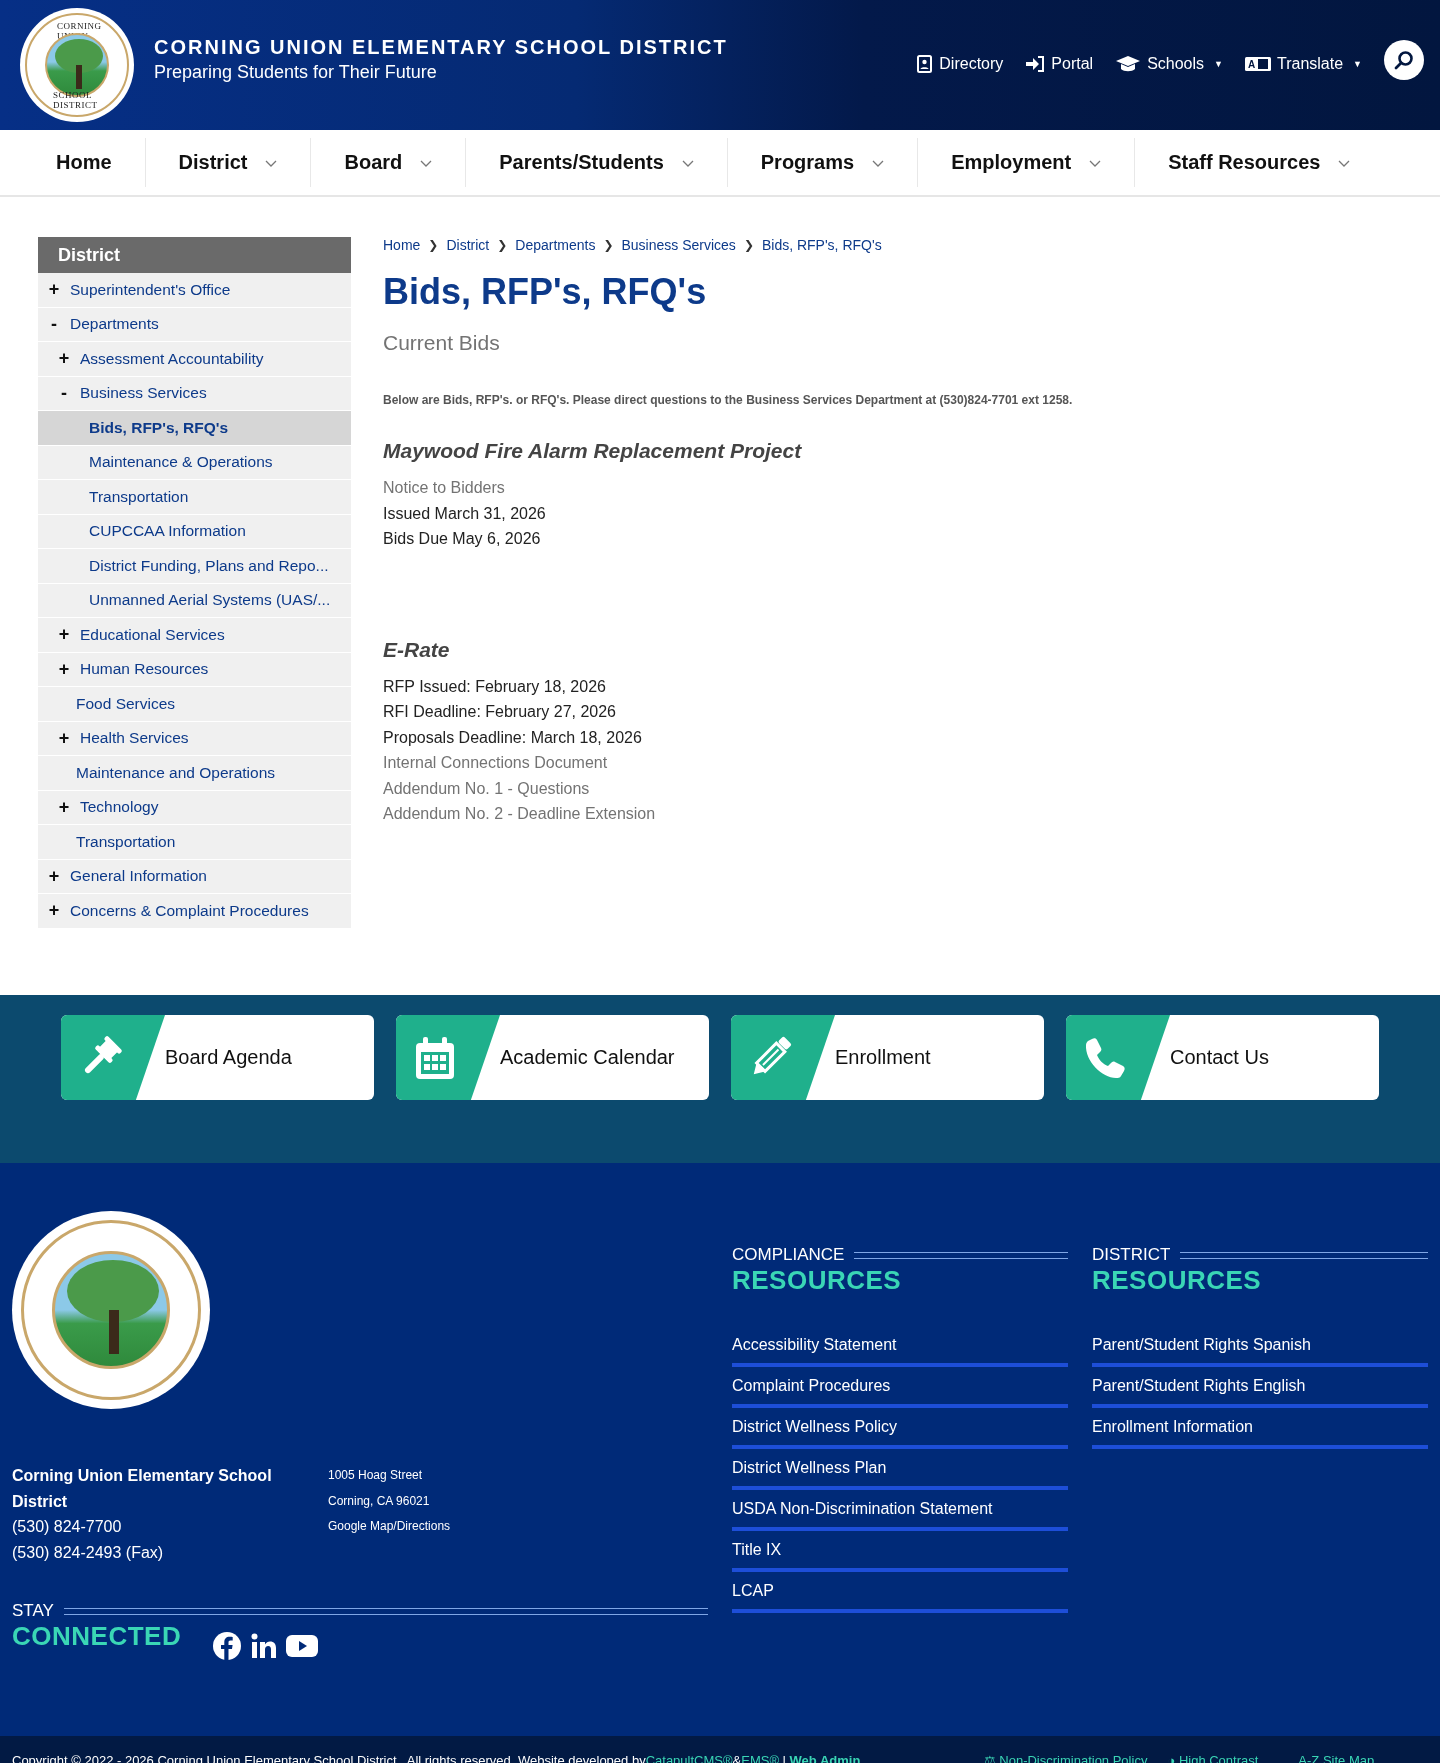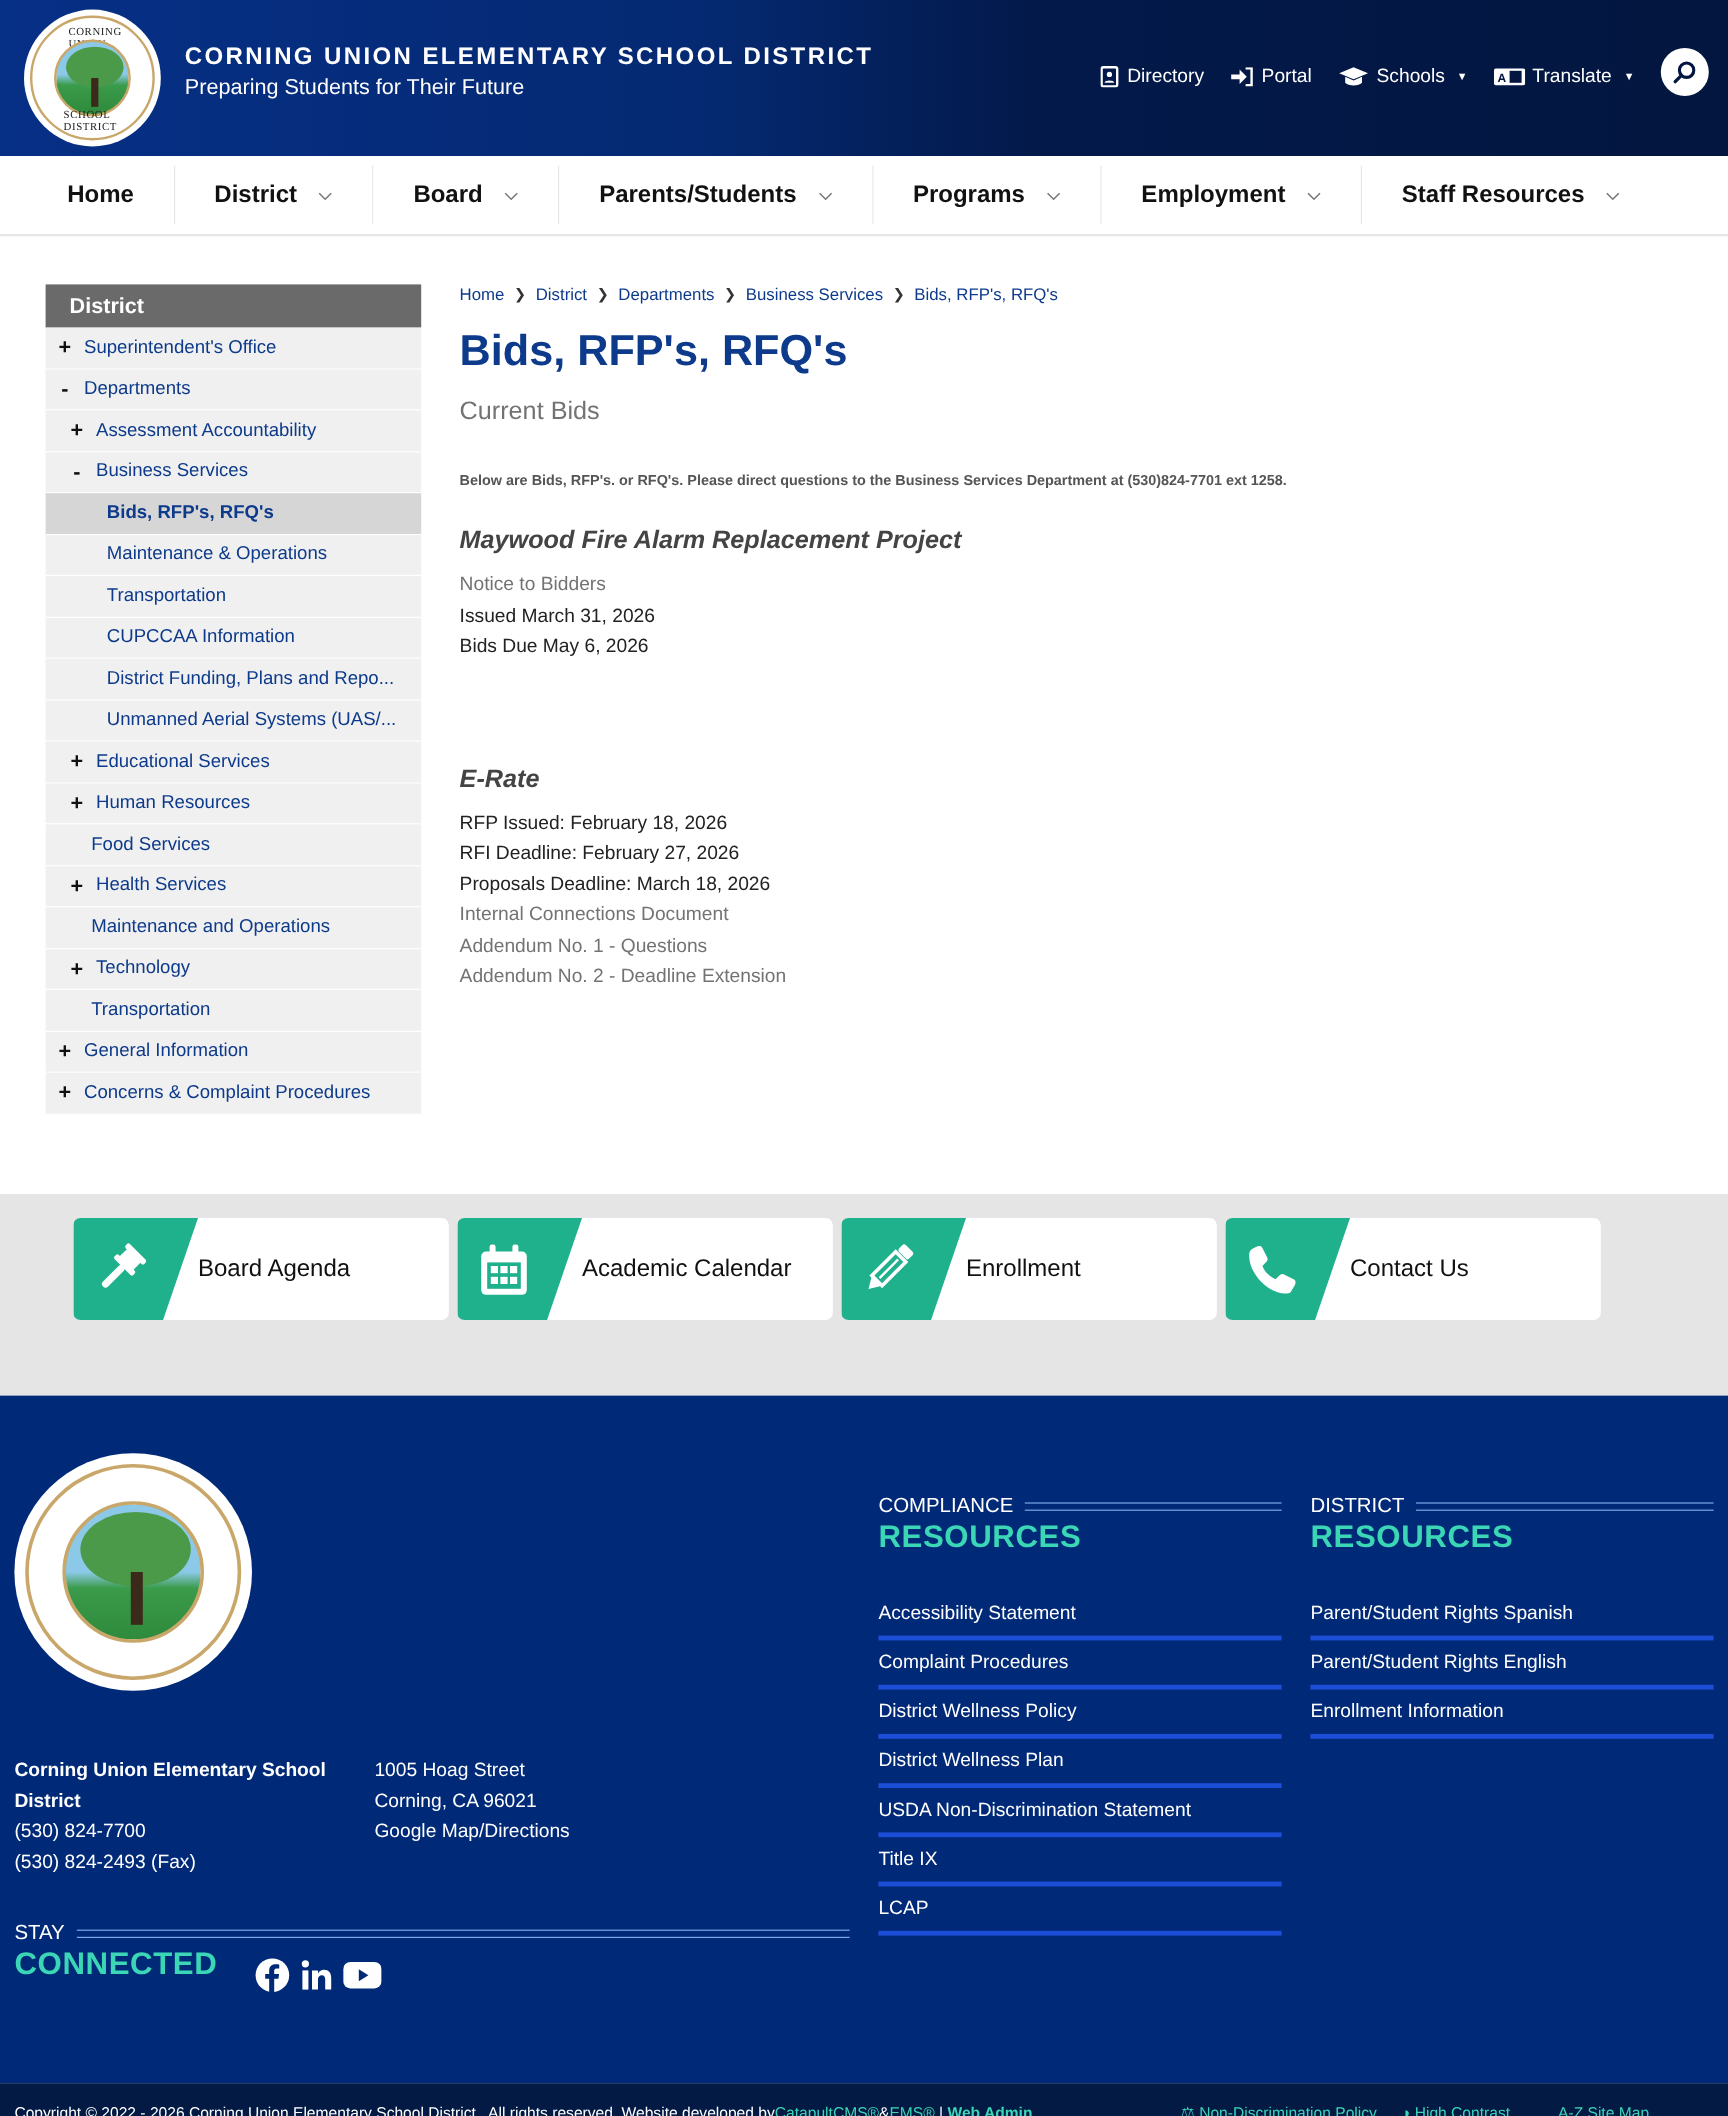--- a/index.html
+++ b/index.html
@@ -40,35 +40,35 @@
 .crumbs{font-size:14px;color:#0d3a8a;display:flex;gap:8px;align-items:center;margin-top:0px}
 .crumbs .sep{color:#333;font-size:12px}
 h1{font-size:36px;color:#0d3a8a;margin-top:18px;font-weight:700}
 .sub{font-size:21px;color:#737373;margin-top:18px}
 .intro{font-size:12px;color:#555;font-weight:700;margin-top:38px}
 h2{font-style:italic;font-size:21px;color:#444;margin-top:32px;font-weight:700}
 .lines{margin-top:12px;font-size:16px;line-height:25.5px}
 .lines .lk{color:#737373}
 .e-head{margin-top:86px}
 
-.quick{background:#e5e5e5;height:168px;padding:20px 4px 0 61px;display:flex;gap:7px}
+.quick{background:#0c4a6e;height:168px;padding:20px 4px 0 61px;display:flex;gap:22px}
 .qcard{width:313px;height:85px;background:#fff;border-radius:6px;position:relative;overflow:hidden;display:flex;align-items:center}
 .qcard .band{position:absolute;left:0;top:0;height:100%;width:104px;background:#1fb08c;clip-path:polygon(0 0,100% 0,72% 100%,0 100%)}
 .qcard .ico{position:absolute;left:14px;top:18px;width:50px;height:50px;display:flex;align-items:center;justify-content:center}
 .qcard .lbl{margin-left:104px;font-size:20px;color:#111}
 
 .footer{background:#002a78;color:#fff;position:relative;height:573px}
 .flogo{position:absolute;left:12px;top:48px;width:198px;height:198px;border-radius:50%;background:#fff;display:flex;align-items:center;justify-content:center}
 .flogo .ring{width:180px;height:180px;border-radius:50%;border:3px solid #c9a76a;display:flex;align-items:center;justify-content:center}
 .flogo .inner{width:118px;height:118px;border-radius:50%;background:linear-gradient(180deg,#8cc9e8 0%,#8cc9e8 50%,#3a9b4a 62%,#2f8a3c 100%);position:relative;overflow:hidden;border:3px solid #c9a76a}
 .flogo .tree{position:absolute;left:12px;top:6px;width:92px;height:62px;border-radius:50%;background:#4b9a4a}
 .flogo .trunk{position:absolute;left:54px;top:56px;width:10px;height:44px;background:#3b2a1a}
 .fcontact{position:absolute;left:12px;top:300px;font-size:16px;line-height:25.5px;width:270px}
 .fcontact .b{font-weight:700}
-.faddr{position:absolute;left:312px;top:300px;font-size:16px;line-height:25.5px}
+.faddr{position:absolute;left:328px;top:300px;font-size:12px;line-height:25.5px}
 .stay{position:absolute;left:12px;top:438px;width:696px}
 .sec-top{display:flex;align-items:center;font-size:17px;gap:10px}
 .dbl{flex:1;height:7px;border-top:1.5px solid #7fa6e6;border-bottom:1.5px solid #7fa6e6}
 .sec-big{font-size:26px;font-weight:700;color:#3ad6b5;letter-spacing:.5px}
 .social{display:flex;gap:8px;align-items:center;position:absolute;left:200px;top:30px}
 .col{position:absolute;top:82px;width:336px}
 .col.c1{left:732px}
 .col.c2{left:1092px}
 .col ul{list-style:none;margin-top:30px}
 .col li{height:41px;border-bottom:4px solid #1d4ed8;display:flex;align-items:center;font-size:16px}

